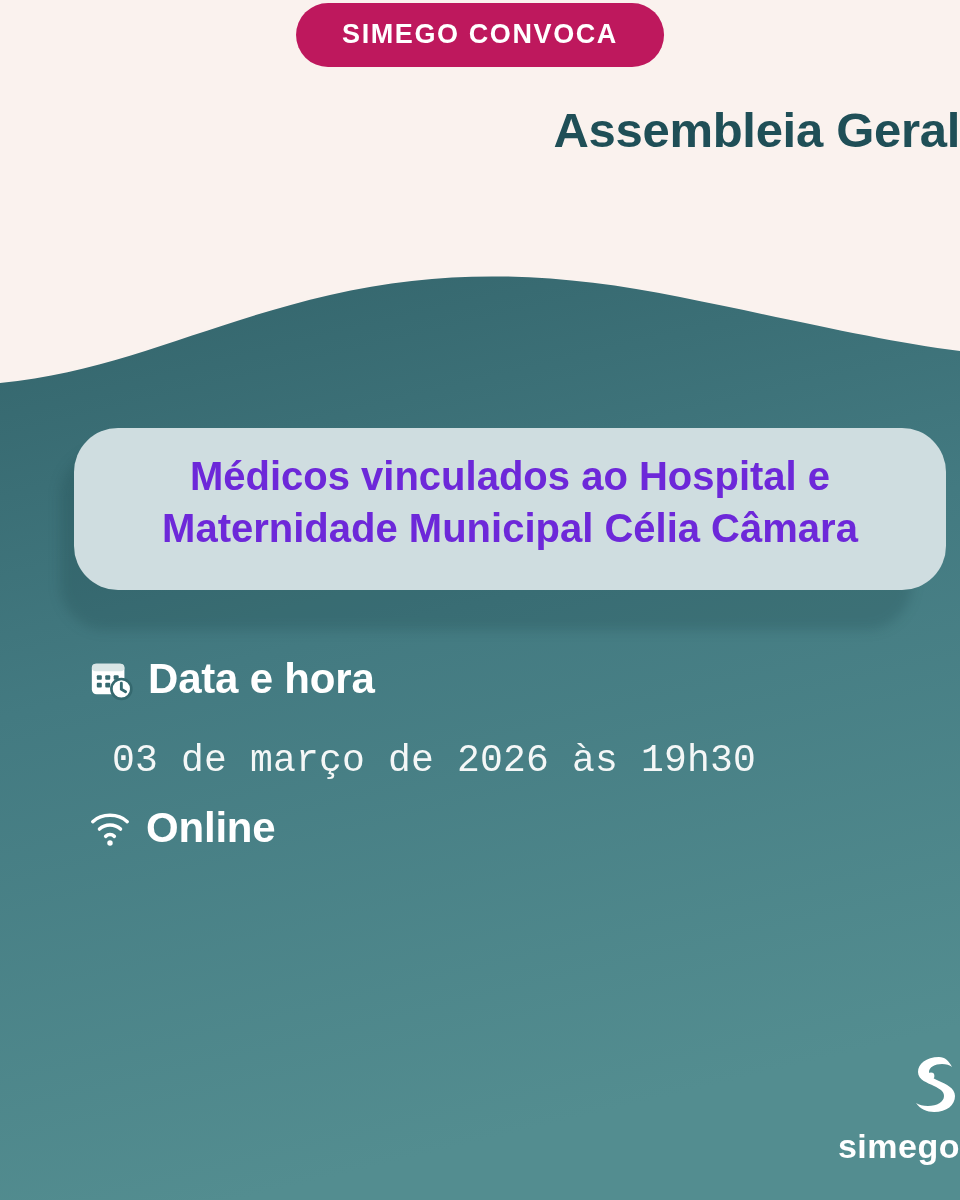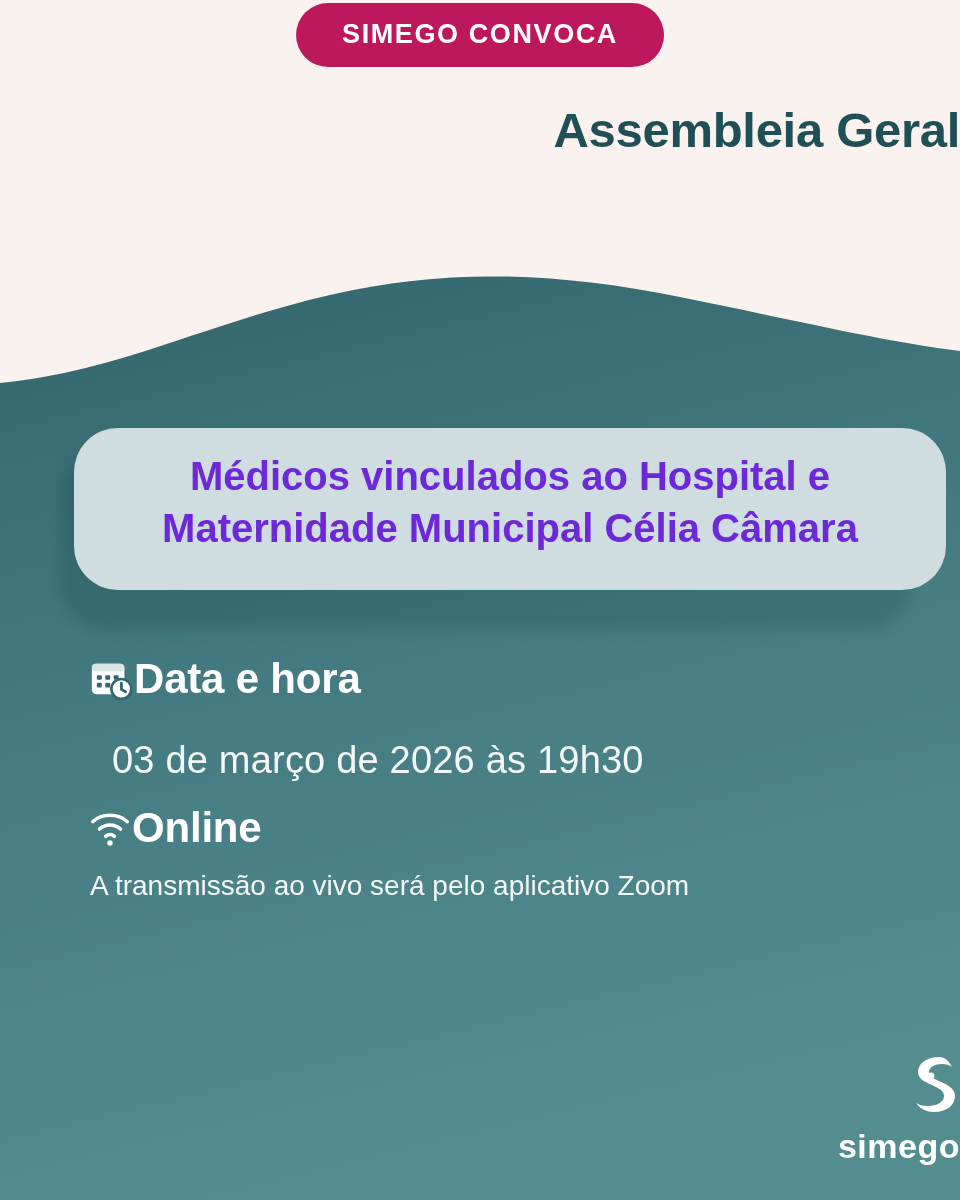--- a/index.html
+++ b/index.html
@@ -118,20 +118,21 @@
     top: 655px;
     left: 0;
     width: 960px;
     z-index: 5;
     color: #ffffff;
   }
 
   .row {
     display: flex;
     align-items: center;
+    gap: 14px;
     padding-left: 88px;
   }
   .row.wifi-row {
     margin-top: 22px;
   }
 
   .icon {
     display: inline-flex;
     align-items: center;
     justify-content: center;
@@ -145,20 +146,21 @@
     color: #ffffff;
   }
 
   .datetime {
     margin-top: 36px;
     padding-left: 112px;
     font-size: 38px;
     color: #f4f7f7;
     letter-spacing: 0.2px;
     font-weight: 400;
+    font-family: Liberation Mono, monospace;
   }
 
   .online-desc {
     margin-top: 12px;
     padding-left: 90px;
     font-size: 28px;
     line-height: 1.55;
     color: #f4f7f7;
     font-weight: 400;
   }
@@ -239,21 +241,20 @@
           <path d="M2.5 7.5 C7.5 2.8 16.5 2.8 21.5 7.5" stroke="#ffffff" stroke-width="1.9" stroke-linecap="round" fill="none"></path>
           <path d="M6.2 11.6 C9.4 8.6 14.6 8.6 17.8 11.6" stroke="#ffffff" stroke-width="1.9" stroke-linecap="round" fill="none"></path>
           <path d="M9.6 15.6 C11.0 14.3 13.0 14.3 14.4 15.6" stroke="#ffffff" stroke-width="1.9" stroke-linecap="round" fill="none"></path>
           <circle cx="12" cy="19.2" r="1.5" fill="#ffffff"></circle>
         </svg>
       </span>
       <span class="label">Online</span>
     </div>
 
     <div class="online-desc">
-      <div>A transmissão ao vivo será pelo aplicativo Zoom</div>
     </div>
 
   </div>
 
   <div class="footer">
     <span class="mark">
       <svg width="54" height="62" viewBox="0 0 54 62" fill="none" aria-hidden="true">
         <path d="M33 4 C20 4 12 11 12 19 C12 27 22 30 28 33 C34 36 38 38 38 43 C38 49 31 53 22 53 C17 53 13 52 10 50 C14 56 21 59 28 59 C41 59 49 52 49 43 C49 35 40 31 33 28 C27 25 23 23 23 19 C23 14 29 11 36 11 C40 11 44 12 46 14 C43 8 39 4 33 4 Z" fill="#ffffff"></path>
         <circle cx="25" cy="23" r="3.4" fill="#ffffff"></circle>
       </svg>

